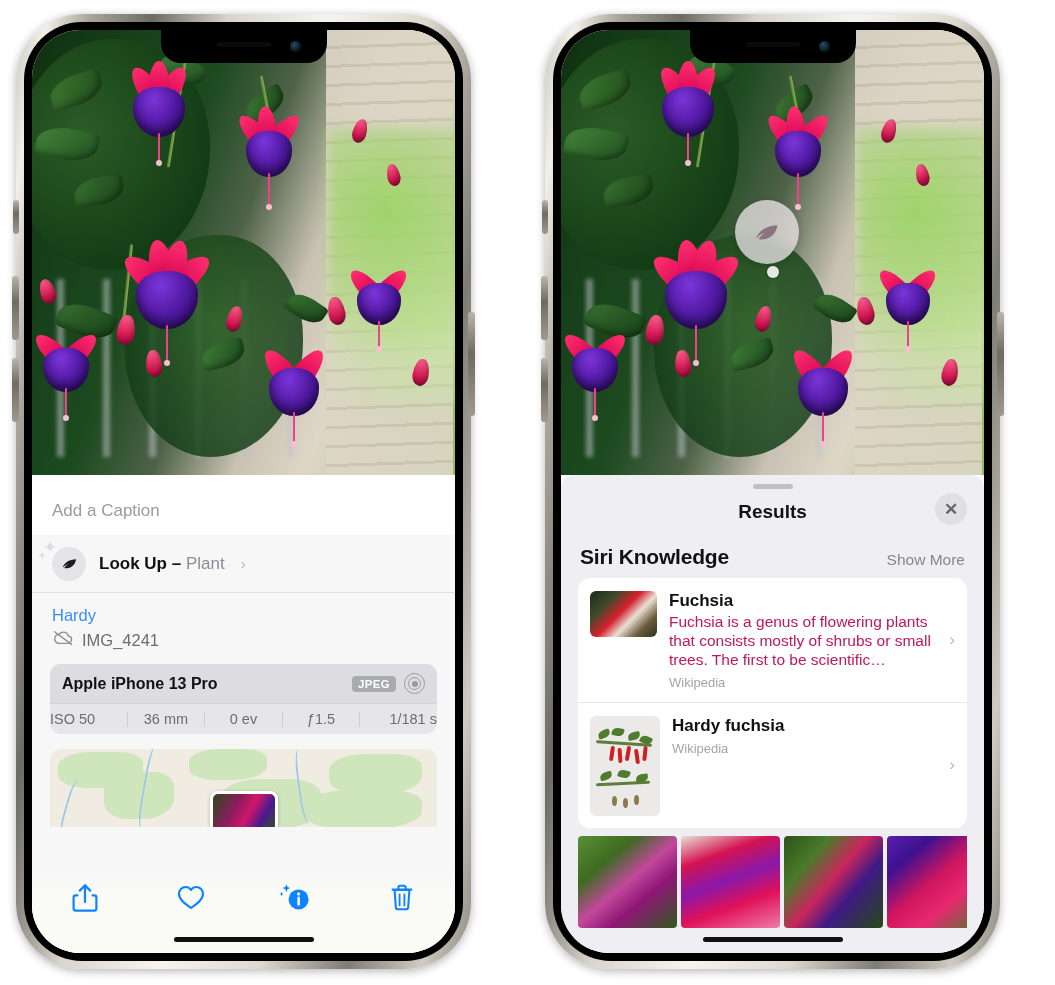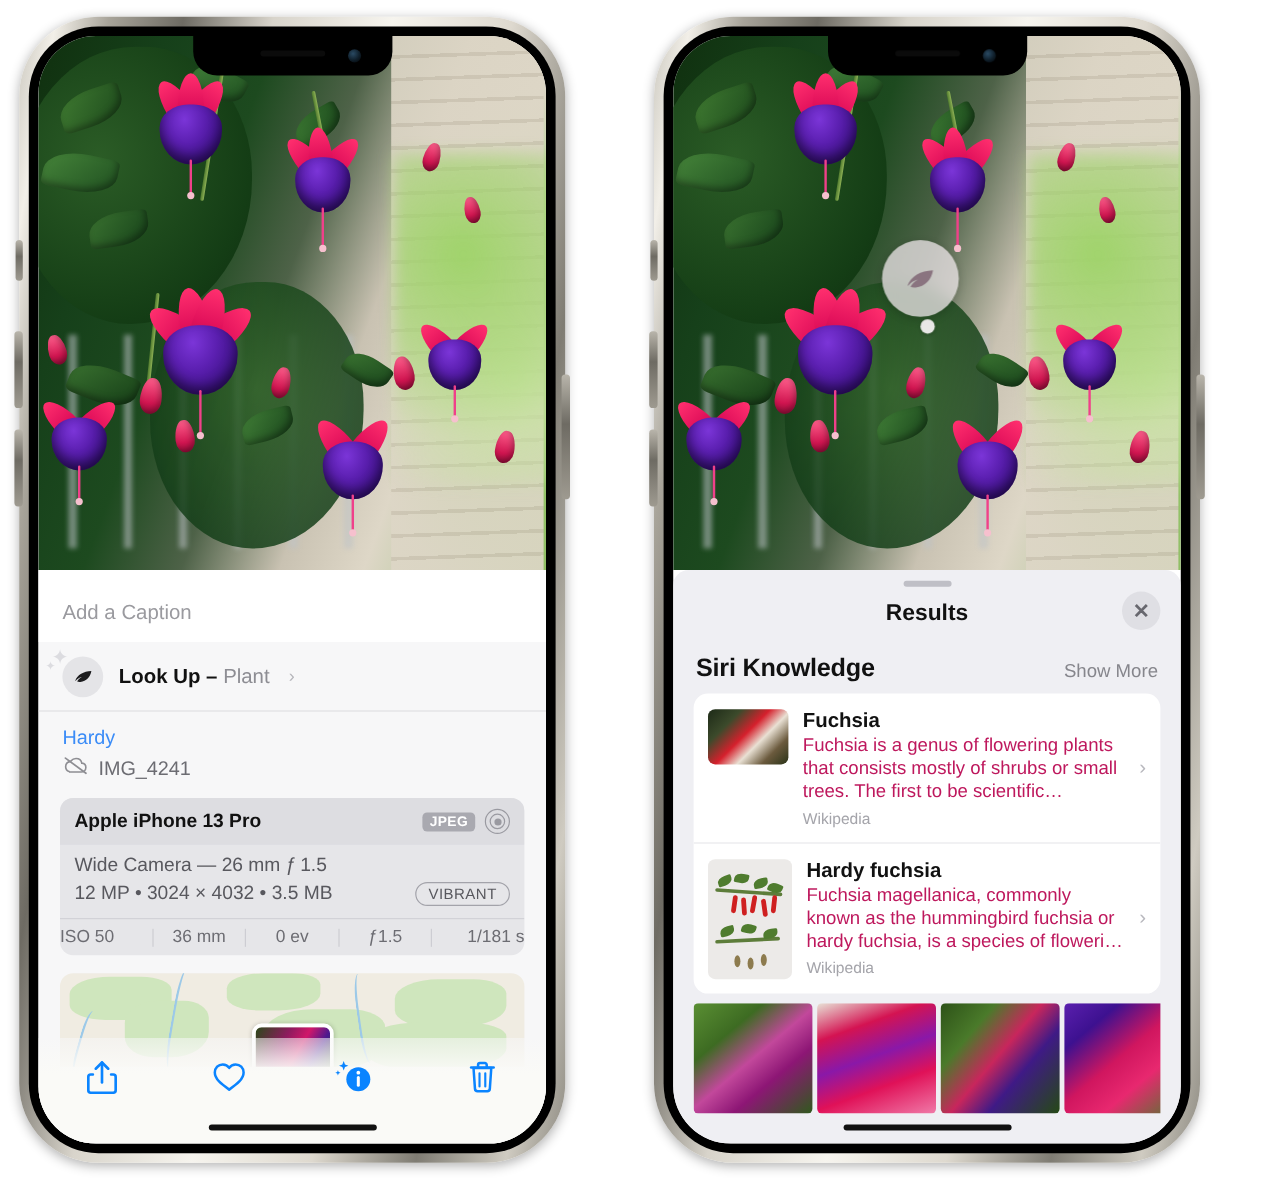--- a/index.html
+++ b/index.html
@@ -299,27 +299,20 @@
         </div>
 
         <div class="meta-card">
           <div class="meta-head">
             <span class="meta-title">Apple iPhone 13 Pro</span>
             <span class="meta-badges">
               <span class="jpeg">JPEG</span>
               <span class="aperture"></span>
             </span>
           </div>
-          <div class="meta-body">
-            <div class="meta-l1">Wide Camera — 26 mm ƒ 1.5</div>
-            <div class="meta-l2row">
-              <span class="meta-l2">12 MP • 3024 × 4032 • 3.5 MB</span>
-              <span class="vibrant">VIBRANT</span>
-            </div>
-          </div>
           <div class="meta-foot">
             <span class="mf">ISO 50</span>
             <span class="msep"></span>
             <span class="mf">36 mm</span>
             <span class="msep"></span>
             <span class="mf">0 ev</span>
             <span class="msep"></span>
             <span class="mf">ƒ1.5</span>
             <span class="msep"></span>
             <span class="mf">1/181 s</span>
@@ -510,21 +503,20 @@
               <div class="redf" style="left:28px;top:32px;transform:rotate(-4deg)"></div>
               <div class="redf" style="left:36px;top:30px;transform:rotate(10deg)"></div>
               <div class="redf" style="left:45px;top:33px;transform:rotate(-8deg)"></div>
               <div class="redf" style="left:53px;top:30px;transform:rotate(6deg)"></div>
               <div class="seed" style="left:22px;top:80px"></div>
               <div class="seed" style="left:33px;top:82px"></div>
               <div class="seed" style="left:44px;top:79px"></div>
             </div>
             <div class="ktext">
               <div class="ktitle">Hardy fuchsia</div>
-              <div class="kdesc">Fuchsia magellanica, commonly known as the hummingbird fuchsia or hardy fuchsia, is a species of floweri…</div>
               <div class="ksrc">Wikipedia</div>
             </div>
             <span class="kchev">›</span>
           </div>
         </div>
 
 
         <div class="simg">
           <div class="si1"></div>
           <div class="si2"></div>

